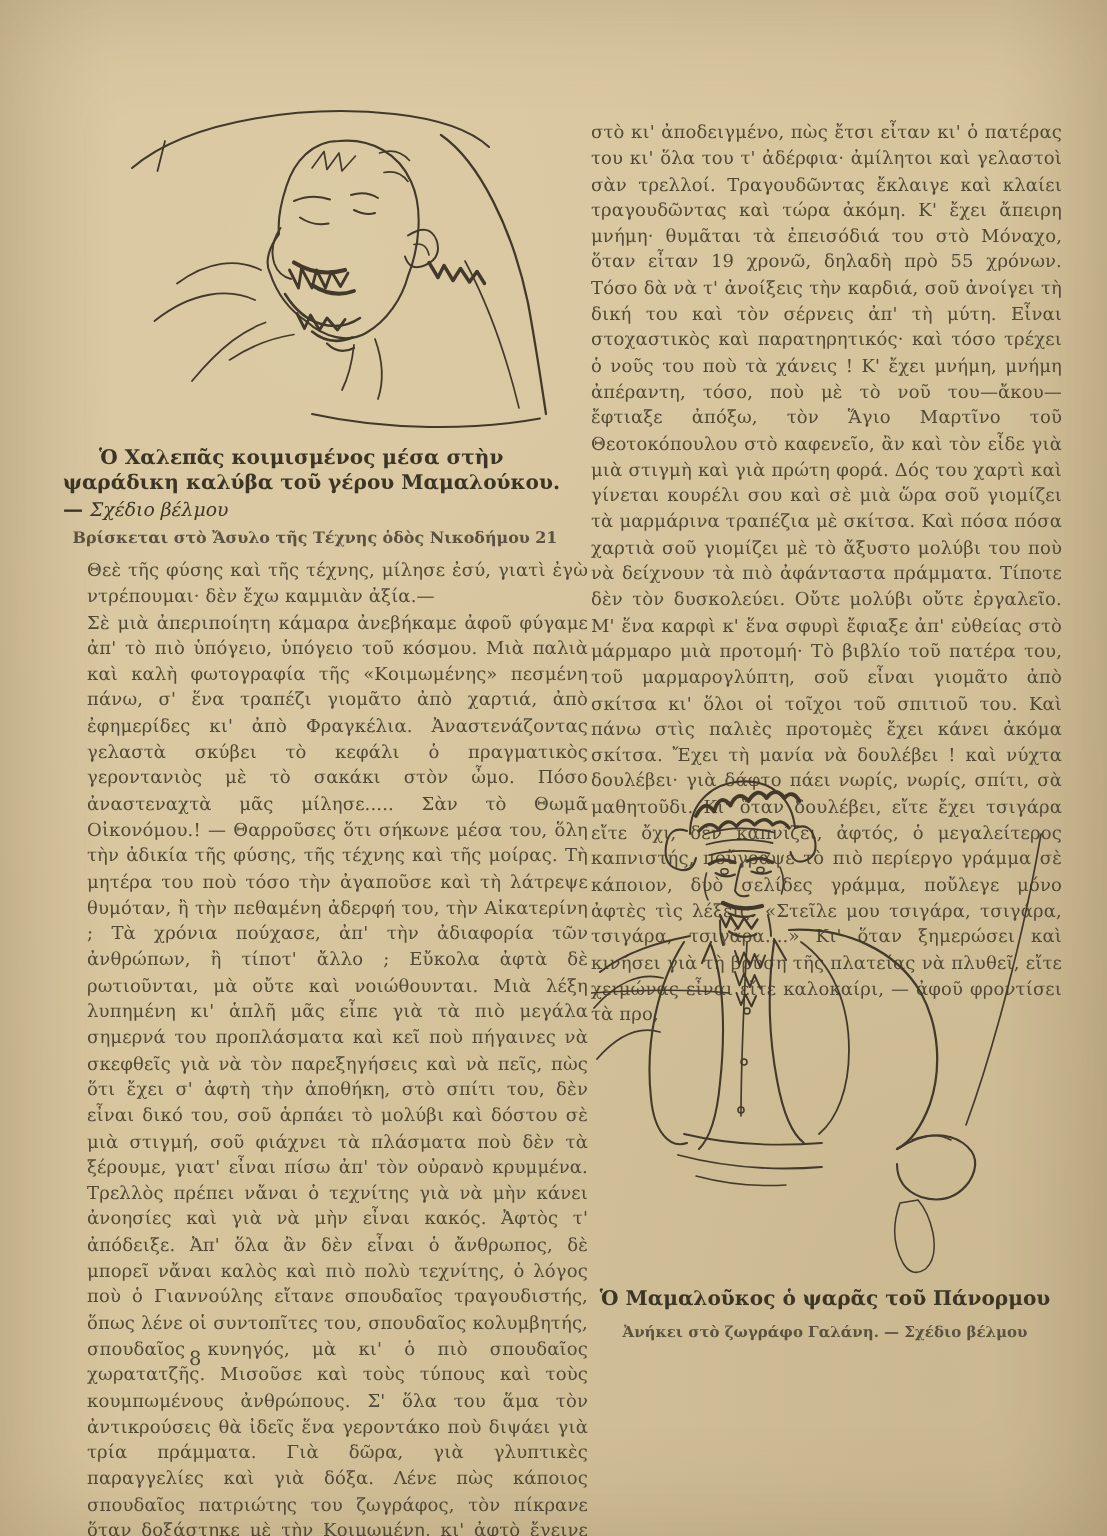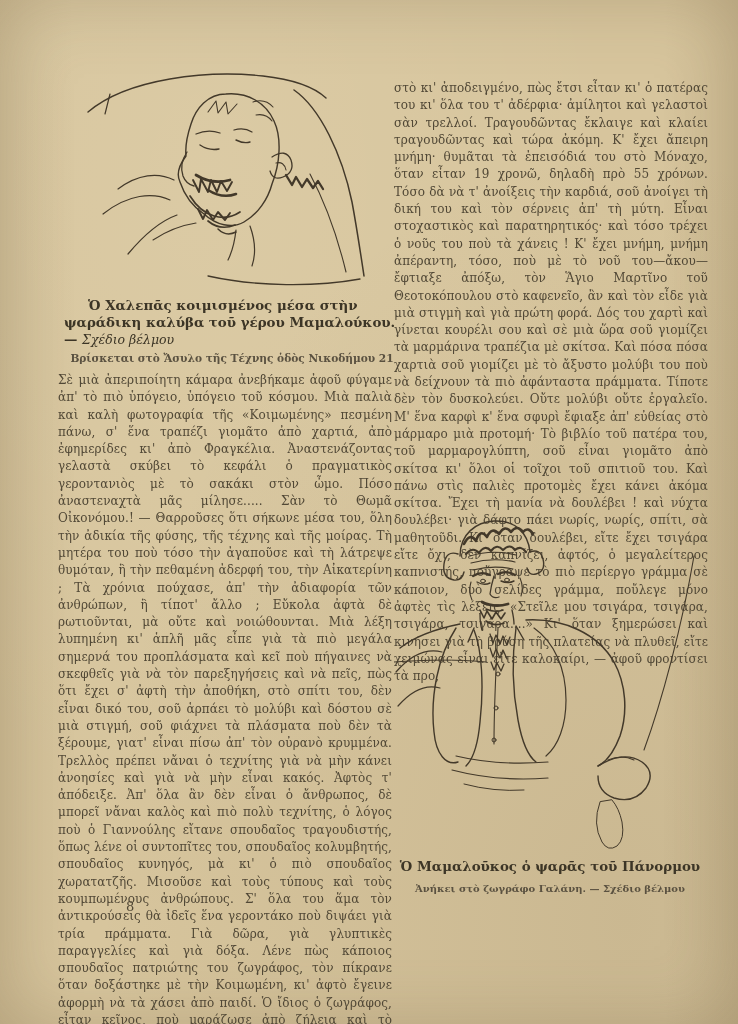--- a/index.html
+++ b/index.html
@@ -27,21 +27,21 @@
   }
   .col p{margin:0;}
   #left-col{left:58px;top:372px;width:334px;}
   #right-col{left:394px;top:80px;width:314px;}
   .fig{position:absolute;}
   #fig-top{left:58px;top:24px;width:310px;height:270px;}
   #fig-bottom{left:394px;top:516px;width:334px;height:340px;}
   .sketch{width:100%;height:100%;}
   .sketch path, .sketch ellipse{fill:none;stroke:#43392a;stroke-linecap:round;stroke-linejoin:round;}
   .cap{position:absolute;color:#3c3526;}
-  #cap-top{left:64px;top:297px;width:336px;font-size:13.4px;line-height:17px;font-weight:bold;text-indent:24px;text-align:left;}
+  #cap-top{left:42px;top:297px;width:336px;font-size:13.4px;line-height:17px;font-weight:bold;text-indent:24px;text-align:left;}
   #cap-top .cap-credit{font-weight:normal;font-style:italic;font-size:12.5px;}
   .cap-note{font-weight:bold;font-style:normal;text-indent:0;text-align:center;font-size:10.6px;margin-top:2px;color:#5a5140;}
   #cap-bottom{left:380px;top:858px;width:340px;text-align:center;font-size:13.4px;line-height:17px;font-weight:bold;}
   #cap-bottom .cap-note{font-size:10px;margin-top:5px;}
   #page-number{position:absolute;left:126px;top:899px;font-size:13px;color:#514836;}
 </style>
 </head>
 <body>
 
 <div class="page">
@@ -89,20 +89,21 @@
       <path d="M192,202 q8,22 2,40" stroke-width="1.2"></path>
     </svg>
   </div>
 
   <div class="cap" id="cap-top">
     <span>Ὁ Χαλεπᾶς κοιμισμένος μέσα στὴν ψαράδικη καλύβα τοῦ γέρου Μαμαλούκου. — </span><span class="cap-credit">Σχέδιο βέλμου</span>
     <div class="cap-note">Βρίσκεται στὸ Ἄσυλο τῆς Τέχνης ὁδὸς Νικοδήμου 21</div>
   </div>
 
   <div class="col" id="left-col">
+    <p>Θεὲ τῆς φύσης καὶ τῆς τέχνης, μίλησε ἐσύ, γιατὶ ἐγὼ ντρέπουμαι· δὲν ἔχω καμμιὰν ἀξία.—</p>
     <p>Σὲ μιὰ ἀπεριποίητη κάμαρα ἀνεβήκαμε ἀφοῦ φύγαμε ἀπ' τὸ πιὸ ὑπόγειο, ὑπόγειο τοῦ κόσμου. Μιὰ παλιὰ καὶ καλὴ φωτογραφία τῆς «Κοιμωμένης» πεσμένη πάνω, σ' ἕνα τραπέζι γιομᾶτο ἀπὸ χαρτιά, ἀπὸ ἐφημερίδες κι' ἀπὸ Φραγκέλια. Ἀναστενάζοντας γελαστὰ σκύβει τὸ κεφάλι ὁ πραγματικὸς γεροντανιὸς μὲ τὸ σακάκι στὸν ὦμο. Πόσο ἀναστεναχτὰ μᾶς μίλησε..... Σὰν τὸ Θωμᾶ Οἰκονόμου.! — Θαρροῦσες ὅτι σήκωνε μέσα του, ὅλη τὴν ἀδικία τῆς φύσης, τῆς τέχνης καὶ τῆς μοίρας. Τὴ μητέρα του ποὺ τόσο τὴν ἀγαποῦσε καὶ τὴ λάτρεψε θυμόταν, ἢ τὴν πεθαμένη ἀδερφή του, τὴν Αἰκατερίνη ; Τὰ χρόνια πούχασε, ἀπ' τὴν ἀδιαφορία τῶν ἀνθρώπων, ἢ τίποτ' ἄλλο ; Εὔκολα ἀφτὰ δὲ ρωτιοῦνται, μὰ οὔτε καὶ νοιώθουνται. Μιὰ λέξη λυπημένη κι' ἁπλῆ μᾶς εἶπε γιὰ τὰ πιὸ μεγάλα σημερνά του προπλάσματα καὶ κεῖ ποὺ πήγαινες νὰ σκεφθεῖς γιὰ νὰ τὸν παρεξηγήσεις καὶ νὰ πεῖς, πὼς ὅτι ἔχει σ' ἀφτὴ τὴν ἀποθήκη, στὸ σπίτι του, δὲν εἶναι δικό του, σοῦ ἁρπάει τὸ μολύβι καὶ δόστου σὲ μιὰ στιγμή, σοῦ φιάχνει τὰ πλάσματα ποὺ δὲν τὰ ξέρουμε, γιατ' εἶναι πίσω ἀπ' τὸν οὐρανὸ κρυμμένα. Τρελλὸς πρέπει νἄναι ὁ τεχνίτης γιὰ νὰ μὴν κάνει ἀνοησίες καὶ γιὰ νὰ μὴν εἶναι κακός. Ἀφτὸς τ' ἀπόδειξε. Ἀπ' ὅλα ἂν δὲν εἶναι ὁ ἄνθρωπος, δὲ μπορεῖ νἄναι καλὸς καὶ πιὸ πολὺ τεχνίτης, ὁ λόγος ποὺ ὁ Γιαννούλης εἴτανε σπουδαῖος τραγουδιστής, ὅπως λένε οἱ συντοπῖτες του, σπουδαῖος κολυμβητής, σπουδαῖος κυνηγός, μὰ κι' ὁ πιὸ σπουδαῖος χωρατατζῆς. Μισοῦσε καὶ τοὺς τύπους καὶ τοὺς κουμπωμένους ἀνθρώπους. Σ' ὅλα του ἅμα τὸν ἀντικρούσεις θὰ ἰδεῖς ἕνα γεροντάκο ποὺ διψάει γιὰ τρία πράμματα. Γιὰ δῶρα, γιὰ γλυπτικὲς παραγγελίες καὶ γιὰ δόξα. Λένε πὼς κάποιος σπουδαῖος πατριώτης του ζωγράφος, τὸν πίκρανε ὅταν δοξάστηκε μὲ τὴν Κοιμωμένη, κι' ἀφτὸ ἔγεινε ἀφορμὴ νὰ τὰ χάσει ἀπὸ παιδί. Ὁ ἴδιος ὁ ζωγράφος, εἶταν κεῖνος, ποὺ μαράζωσε ἀπὸ ζήλεια καὶ τὸ Λεμπέση. Μὰ λένε ἀκόμα, κ' εἶναι σω-</p>
   </div>
 
   <div class="col" id="right-col">
     <p>στὸ κι' ἀποδειγμένο, πὼς ἔτσι εἶταν κι' ὁ πατέρας του κι' ὅλα του τ' ἀδέρφια· ἀμίλητοι καὶ γελαστοὶ σὰν τρελλοί. Τραγουδῶντας ἔκλαιγε καὶ κλαίει τραγουδῶντας καὶ τώρα ἀκόμη. Κ' ἔχει ἄπειρη μνήμη· θυμᾶται τὰ ἐπεισόδιά του στὸ Μόναχο, ὅταν εἶταν 19 χρονῶ, δηλαδὴ πρὸ 55 χρόνων. Τόσο δὰ νὰ τ' ἀνοίξεις τὴν καρδιά, σοῦ ἀνοίγει τὴ δική του καὶ τὸν σέρνεις ἀπ' τὴ μύτη. Εἶναι στοχαστικὸς καὶ παρατηρητικός· καὶ τόσο τρέχει ὁ νοῦς του ποὺ τὰ χάνεις ! Κ' ἔχει μνήμη, μνήμη ἀπέραντη, τόσο, ποὺ μὲ τὸ νοῦ του—ἄκου—ἔφτιαξε ἀπόξω, τὸν Ἅγιο Μαρτῖνο τοῦ Θεοτοκόπουλου στὸ καφενεῖο, ἂν καὶ τὸν εἶδε γιὰ μιὰ στιγμὴ καὶ γιὰ πρώτη φορά. Δός του χαρτὶ καὶ γίνεται κουρέλι σου καὶ σὲ μιὰ ὥρα σοῦ γιομίζει τὰ μαρμάρινα τραπέζια μὲ σκίτσα. Καὶ πόσα πόσα χαρτιὰ σοῦ γιομίζει μὲ τὸ ἄξυστο μολύβι του ποὺ νὰ δείχνουν τὰ πιὸ ἀφάνταστα πράμματα. Τίποτε δὲν τὸν δυσκολεύει. Οὔτε μολύβι οὔτε ἐργαλεῖο. Μ' ἕνα καρφὶ κ' ἕνα σφυρὶ ἔφιαξε ἀπ' εὐθείας στὸ μάρμαρο μιὰ προτομή· Τὸ βιβλίο τοῦ πατέρα του, τοῦ μαρμαρογλύπτη, σοῦ εἶναι γιομᾶτο ἀπὸ σκίτσα κι' ὅλοι οἱ τοῖχοι τοῦ σπιτιοῦ του. Καὶ πάνω στὶς παλιὲς προτομὲς ἔχει κάνει ἀκόμα σκίτσα. Ἔχει τὴ μανία νὰ δουλέβει ! καὶ νύχτα δουλέβει· γιὰ δάφτο πάει νωρίς, νωρίς, σπίτι, σὰ μαθητοῦδι. Κι' ὅταν δουλέβει, εἴτε ἔχει τσιγάρα εἴτε ὄχι, δὲν καπνίζει, ἀφτός, ὁ μεγαλείτερος καπνιστής, ποὔγραψε τὸ πιὸ περίεργο γράμμα σὲ κάποιον, δυὸ σελίδες γράμμα, ποὔλεγε μόνο ἀφτὲς τὶς λέξεις. «Στεῖλε μου τσιγάρα, τσιγάρα, τσιγάρα, τσιγάρα....» Κι' ὅταν ξημερώσει καὶ κινήσει γιὰ τὴ βρύση τῆς πλατείας νὰ πλυθεῖ, εἴτε χειμώνας εἶναι εἴτε καλοκαίρι, — ἀφοῦ φροντίσει τὰ προ,</p>
   </div>
 
   <div class="fig" id="fig-bottom">
     <svg class="sketch" viewBox="0 0 334 340">
 

